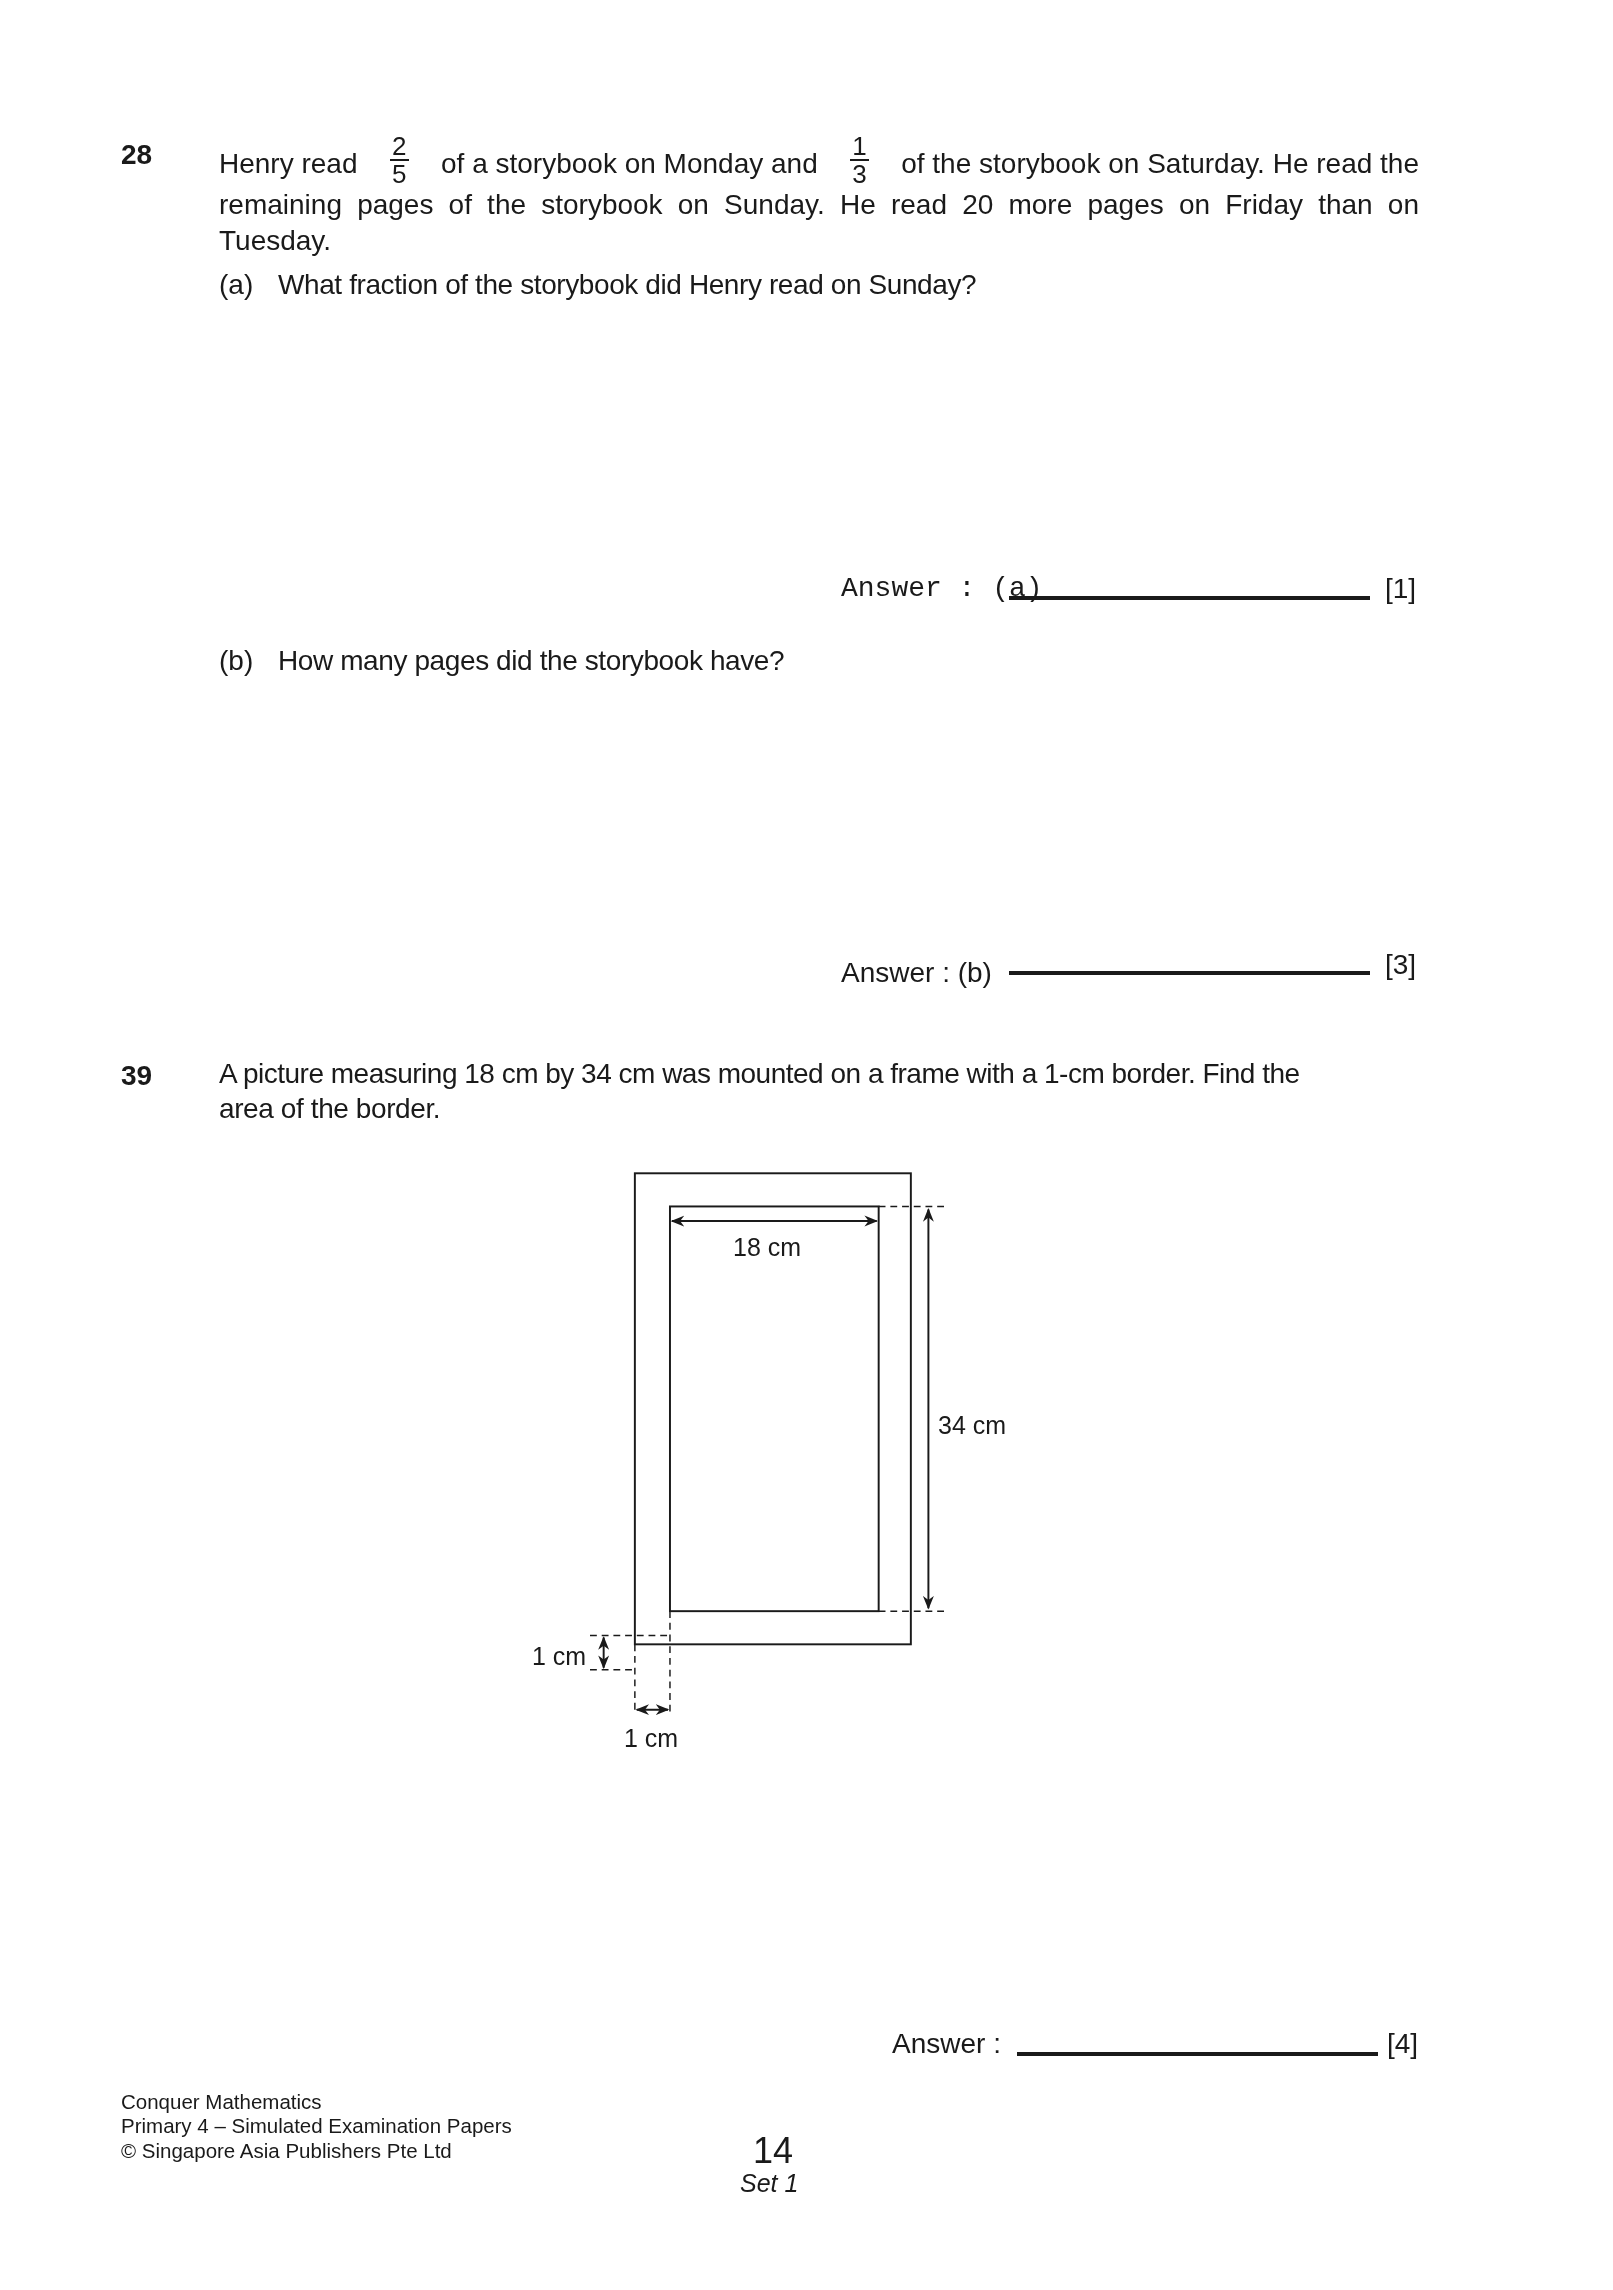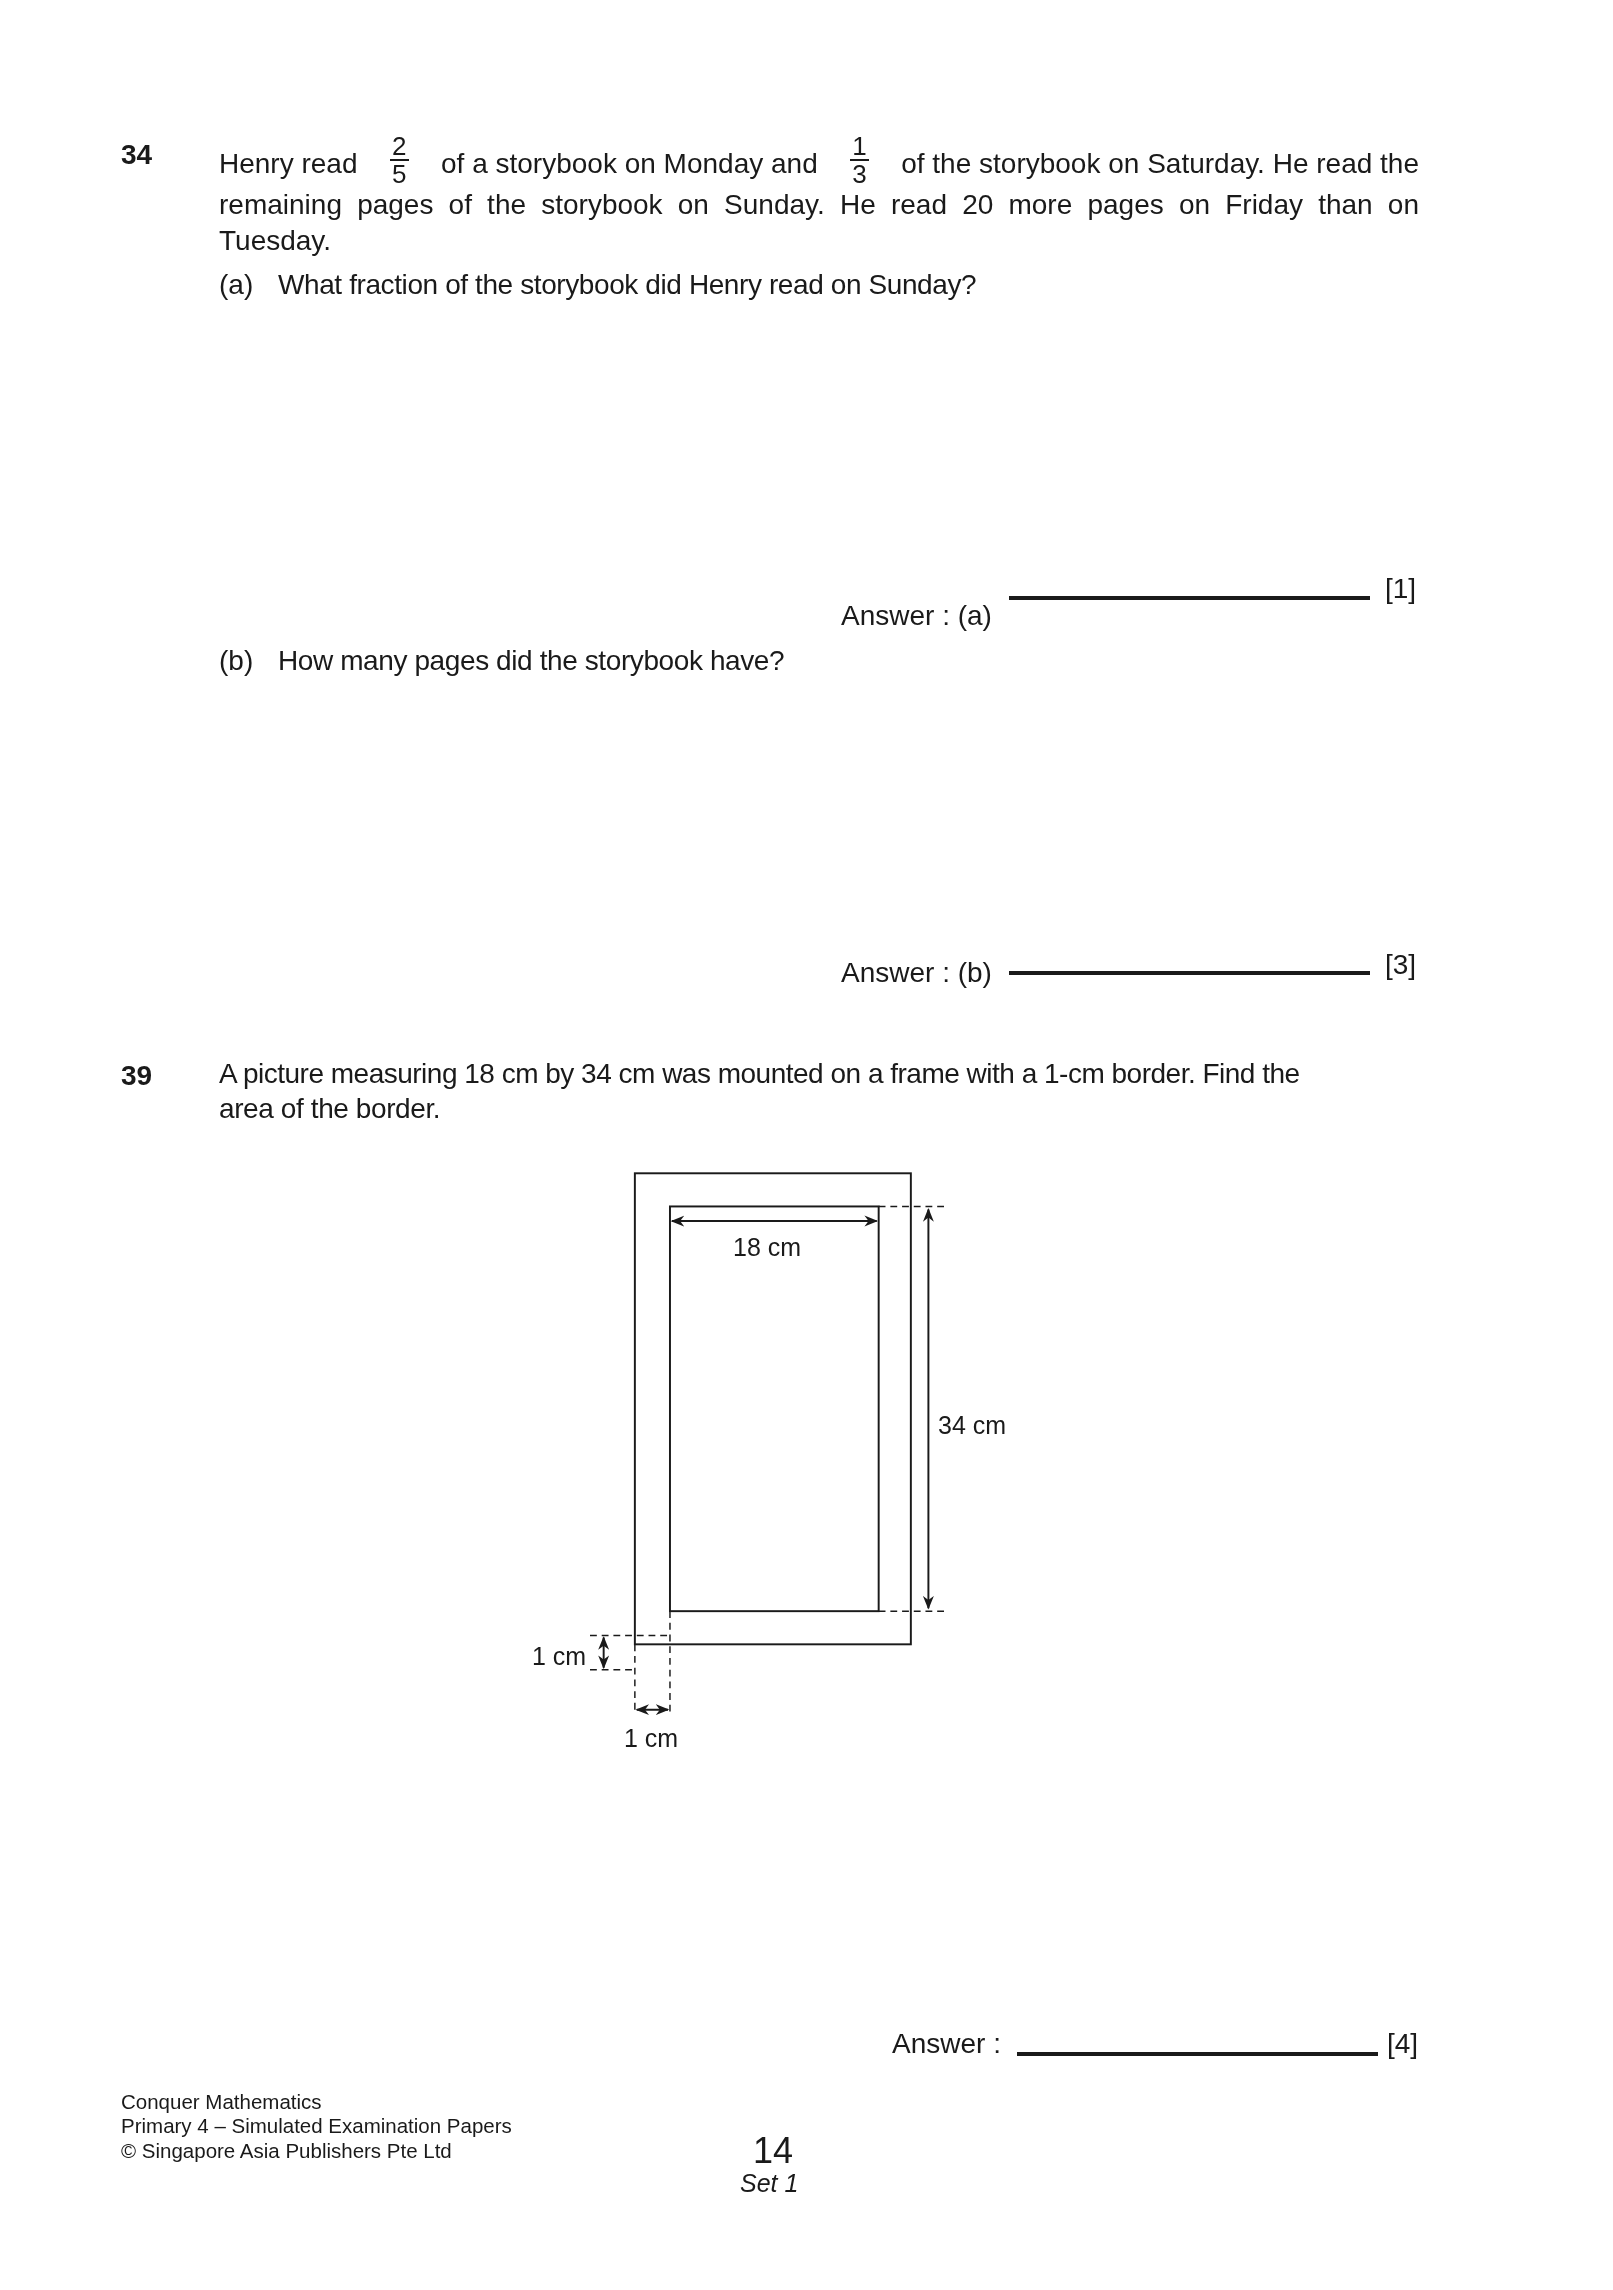--- a/index.html
+++ b/index.html
@@ -13,21 +13,21 @@
   .frac .den { display: block; border-top: 2px solid #1a1a1a; padding: 0 2px; }
   .justify-line { display: flex; justify-content: space-between; align-items: center; }
   .ans-line { position: absolute; height: 3.9px; background: #1a1a1a; }
   .fig-label { font-size: 25px; }
   .footer { font-size: 20.5px; line-height: 24.4px; }
   svg { position: absolute; left: 0; top: 0; }
 </style>
 </head>
 <body>
 
-<div class="abs qnum" style="left:121px; top:139px;">34</div>
+<div class="abs qnum" style="left:121px; top:139px;">28</div>
 
 <div class="abs body-text justify-line" style="left:219px; top:130px; width:1200px; height:68px;">
   <span>Henry read</span>
   <span class="frac">
     <span class="num">2</span>
     <span class="den">5</span>
   </span>
   <span>of a storybook on Monday and</span>
   <span class="frac">
     <span class="num">1</span>
@@ -35,21 +35,21 @@
   </span>
   <span>of the storybook on Saturday. He read the</span>
 </div>
 
 <div class="abs body-text" style="left:219px; top:191px; width:1200px; text-align:justify; text-align-last:justify; word-spacing:1px;">remaining pages of the storybook on Sunday. He read 20 more pages on Friday than on</div>
 <div class="abs body-text" style="left:219px; top:227px;">Tuesday.</div>
 
 <div class="abs body-text" style="left:219px; top:271px;">(a)</div>
 <div class="abs body-text" style="left:278px; top:271px; letter-spacing:-0.4px;">What fraction of the storybook did Henry read on Sunday?</div>
 
-<div class="abs body-text" style="left:841px; top:602px;">Answer : (a)</div>
+<div class="abs body-text" style="left:841px; top:575px;font-family:Liberation Mono, monospace;">Answer : (a)</div>
 <div class="ans-line" style="left:1009px; top:596px; width:361px;"></div>
 <div class="abs body-text" style="left:1385px; top:575px;">[1]</div>
 
 <div class="abs body-text" style="left:219px; top:647px;">(b)</div>
 <div class="abs body-text" style="left:278px; top:647px; letter-spacing:-0.4px;">How many pages did the storybook have?</div>
 
 <div class="abs body-text" style="left:841px; top:951px;margin-top:8px;">Answer : (b)</div>
 <div class="ans-line" style="left:1009px; top:971px; width:361px;"></div>
 <div class="abs body-text" style="left:1385px; top:951px;">[3]</div>
 

